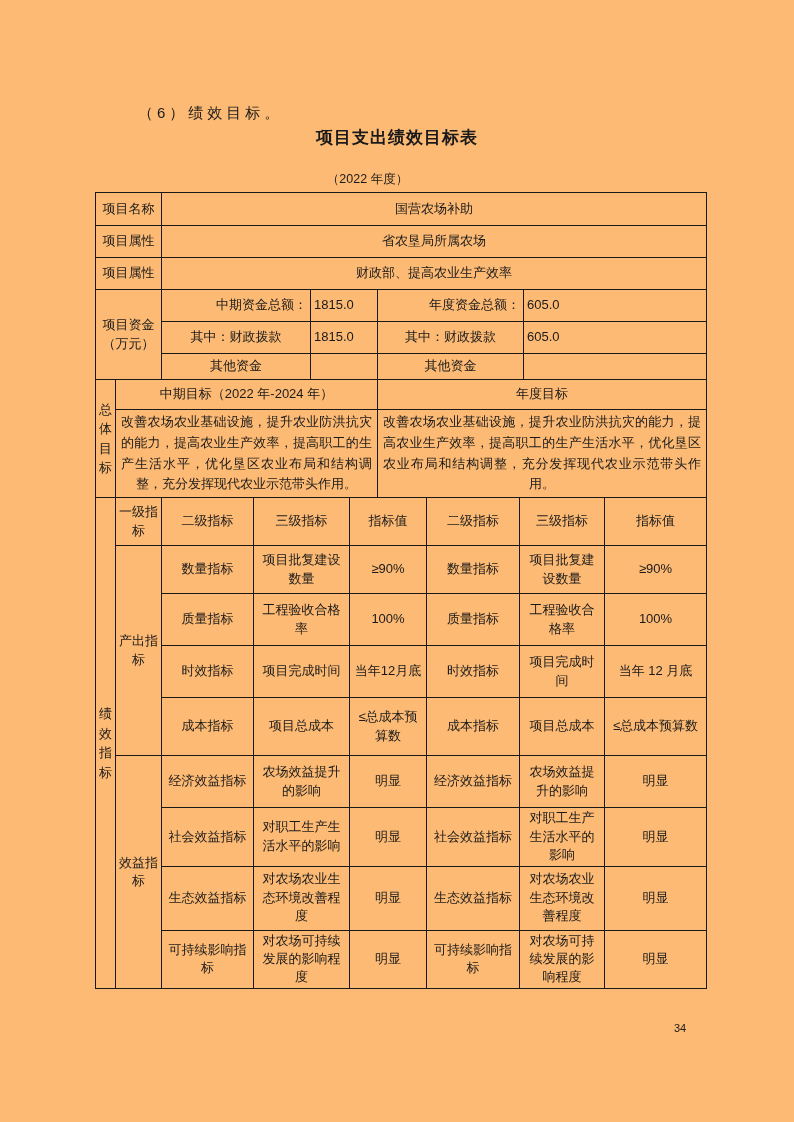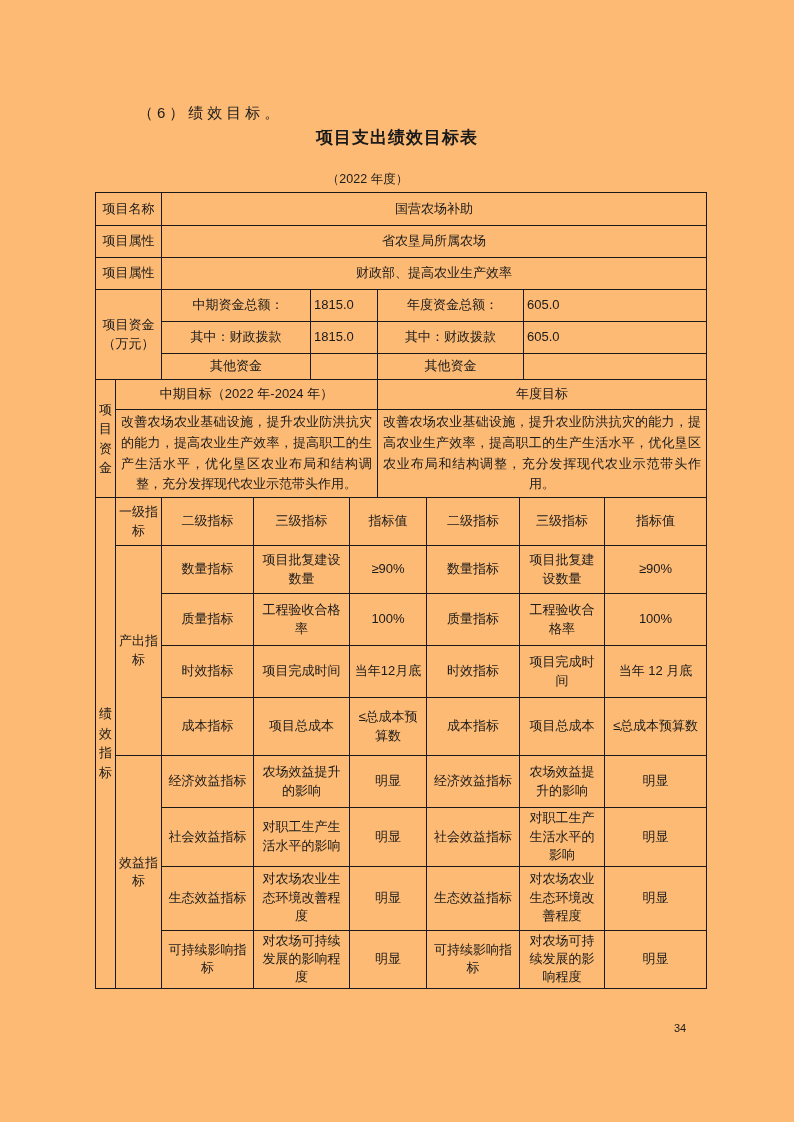--- a/index.html
+++ b/index.html
@@ -31,21 +31,21 @@
   }
   table:first-child { margin-top:0; }
   td {
     border:1px solid #1a1a1a;
     font-size:13px; line-height:1.42;
     vertical-align:middle; text-align:center;
     padding:1px 3px; overflow:hidden;
     word-break:break-all;
   }
   td.lbl { font-size:13px; }
-  td.left { text-align:center; padding-left:7px;margin-top:16px; }
+  td.left { text-align:right; padding-left:7px;margin-top:16px; }
   td.right { text-align:left; padding-right:18px; }
   td.l3 { text-align:center; padding-left:4px; padding-right:4px; }
   td.rail { padding:0; line-height:1.5; font-size:13px; }
   td.goaltext {
     text-align:justify; text-align-last:center;
     font-size:13px; line-height:1.6; padding:2px 5px;
     vertical-align:top;
   }
   .pageno {
     position:absolute; top:1022px; left:660px; width:40px;
@@ -116,21 +116,21 @@
       </table>
 
     <table>
       <colgroup>
           <col style="width:20px">
           <col style="width:262px">
           <col style="width:329px">
         </colgroup>
       <tbody>
           <tr style="height:30px">
-        <td rowspan="2" class="rail">项目资金</td>
+        <td rowspan="2" class="rail">总体目标</td>
         <td>中期目标（2022 年-2024 年）</td>
         <td>年度目标</td>
       </tr>
       <tr style="height:82px">
         <td class="goaltext">改善农场农业基础设施，提升农业防洪抗灾的能力，提高农业生产效率，提高职工的生产生活水平，优化垦区农业布局和结构调整，充分发挥现代农业示范带头作用。</td>
         <td class="goaltext">改善农场农业基础设施，提升农业防洪抗灾的能力，提高农业生产效率，提高职工的生产生活水平，优化垦区农业布局和结构调整，充分发挥现代农业示范带头作用。</td>
       </tr>
     </tbody>
       </table>
 

